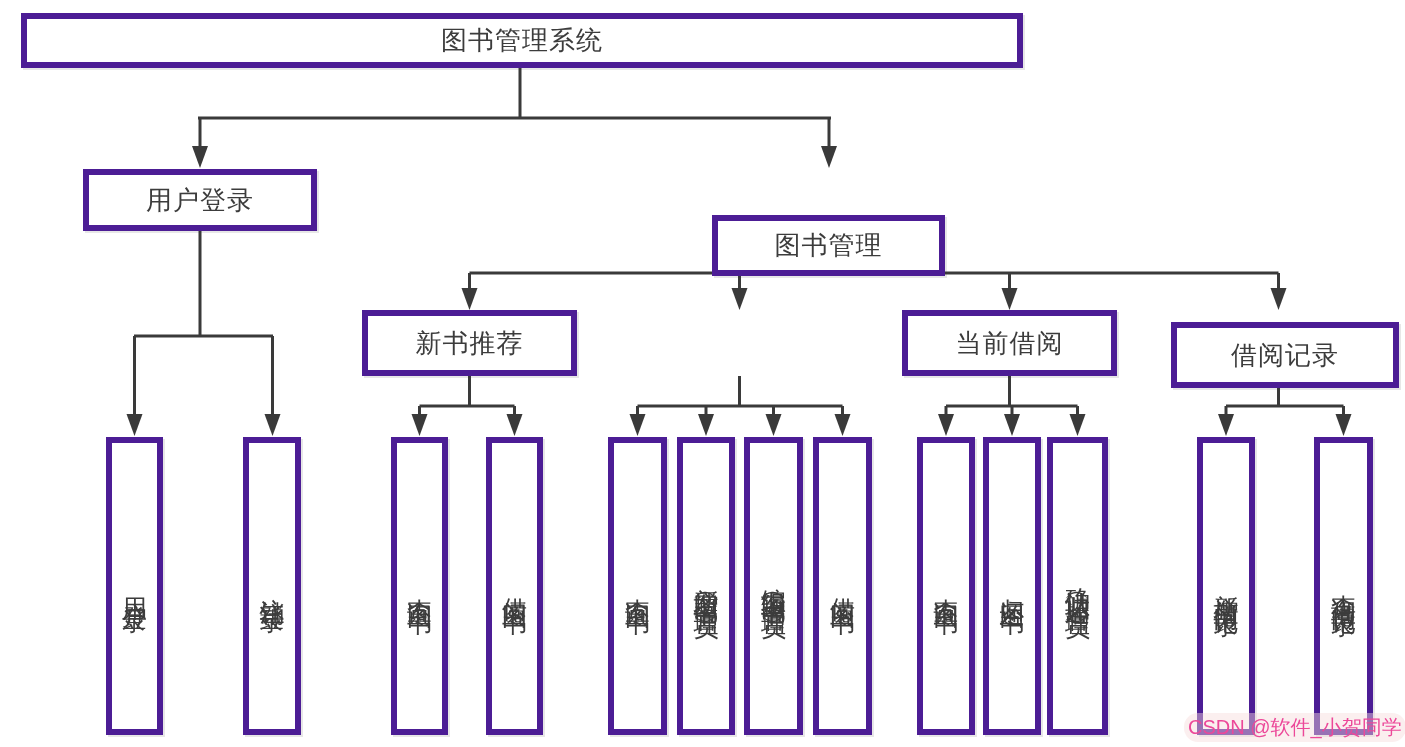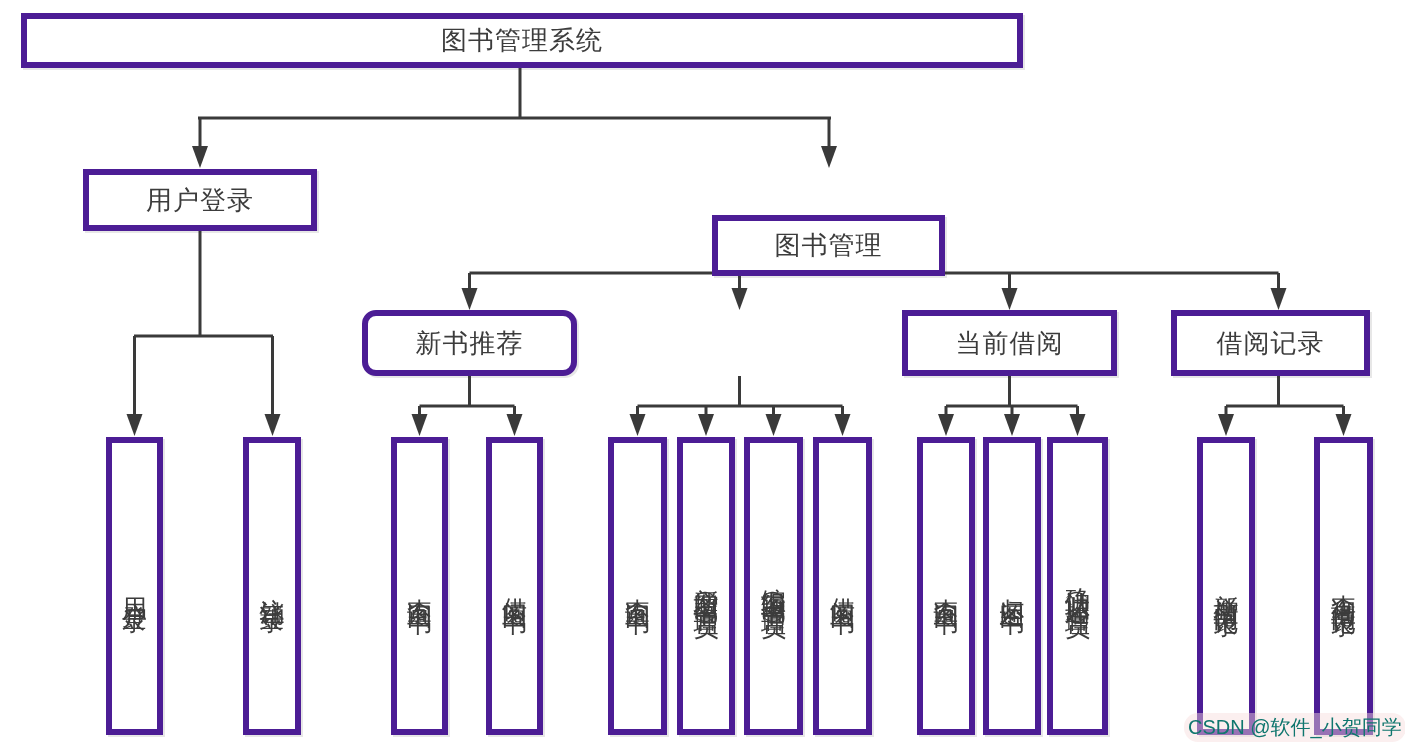--- a/index.html
+++ b/index.html
@@ -51,24 +51,24 @@
     line-height: 1;
     white-space: nowrap;
   }
   
   .n-root   { left: 21px;  top: 13px;  width: 1002px; height: 55px; }
   
   .n-l2a    { left: 83px;  top: 169px; width: 234px; height: 62px; }
   .n-l2b    { left: 712px; top: 170px; width: 233px; height: 61px; margin-top: 45px; }
   
   .n-l3     { top: 310px; height: 66px; width: 215px; }
-  .n-l3a    { left: 362px; border-radius: 14px; }
+  .n-l3a    { left: 362px; }
   .n-l3b    { left: 632px; }
   .n-l3c    { left: 902px; }
-  .n-l3d    { left: 1171px; width: 199px; }
+  .n-l3d    { left: 1171px; width: 228px; margin-top: 12px; }
   
   .leaf     { top: 437px; height: 298px; }
   .n-user1  { left: 106px;  width: 57px; }
   .n-user2  { left: 243px;  width: 58px; }
   .n-rec1   { left: 391px;  width: 57px; }
   .n-rec2   { left: 486px;  width: 57px; }
   .n-bor1   { left: 608px;  width: 59px; }
   .n-bor2   { left: 677px;  width: 58px; }
   .n-bor3   { left: 744px;  width: 59px; }
   .n-bor4   { left: 813px;  width: 59px; }
@@ -76,21 +76,21 @@
   .n-cur2   { left: 983px;  width: 58px; }
   .n-cur3   { left: 1047px; width: 61px; }
   .n-rcd1   { left: 1197px; width: 58px; }
   .n-rcd2   { left: 1314px; width: 59px; }
 
   .watermark {
     position: absolute;
     left: 1184px;
     top: 713px;
     font-size: 20px;
-    color: #0f766e;
+    color: #ec4899;
     background: rgba(246, 220, 220, 0.45);
     border-radius: 14px;
     padding: 1px 4px;
     white-space: nowrap;
     z-index: 5;
   }
 </style>
 </head>
 <body>
 

